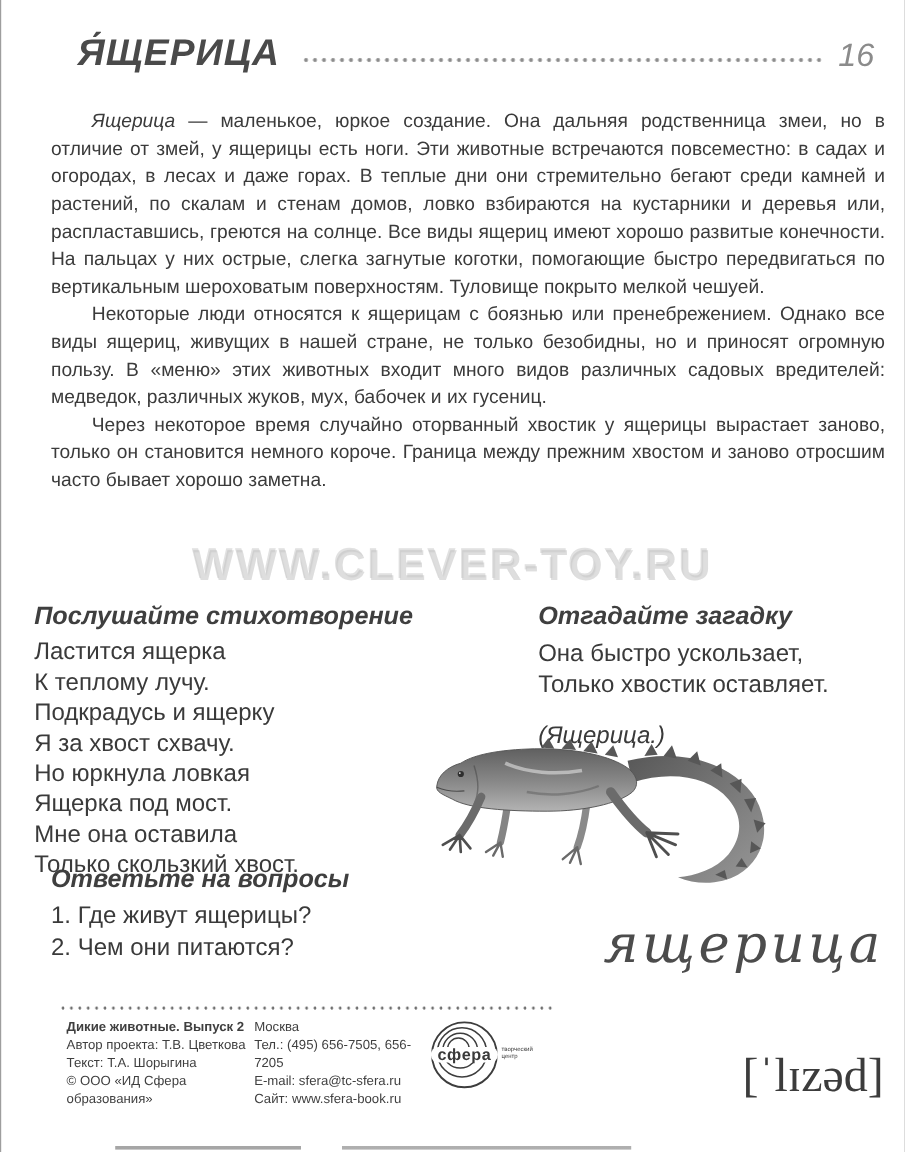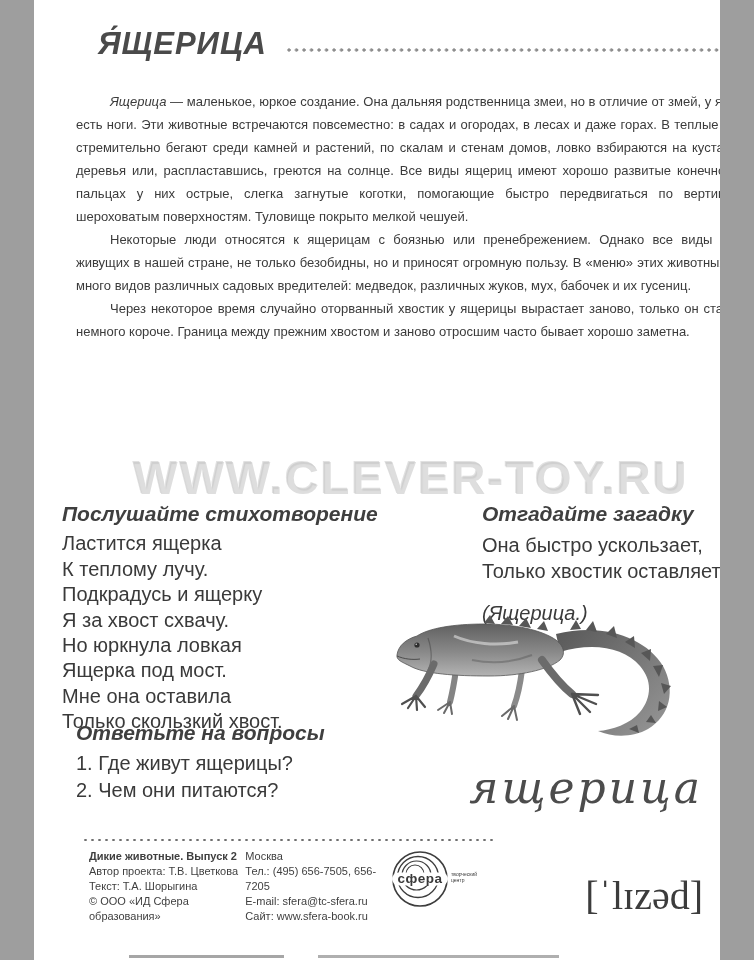--- a/index.html
+++ b/index.html
@@ -1,38 +1,38 @@
 <!DOCTYPE html>
 <html><head>
 <meta charset="utf-8">
 <style>
   html,body { margin:0; padding:0; background:#9e9e9e; }
   .page {
-    position:relative; width:686px; height:960px; background:#ffffff;
+    position:relative; width:753px; height:960px; background:#ffffff;
     font-family:"Liberation Sans", sans-serif; color:#3a3a3a; overflow:hidden;
     margin:0 auto;
   }
 
   
   .header { position:absolute; top:26px; left:64px; width:664px; display:flex; align-items:flex-end; }
   .title { font-size:31px; font-weight:bold; font-style:italic; letter-spacing:1px; color:#4a4a4a; white-space:nowrap; }
   .leader { flex:1; height:6px; margin:0 12px 9px 20px;
     background-image:radial-gradient(circle at 2px 3px, #8d8d8d 1.4px, transparent 1.9px);
     background-size:7.5px 6px; background-repeat:repeat-x; }
   .page-num { font-size:27px; font-style:italic; color:#8b8b8b; }
 
   
   .article { position:absolute; top:90px; left:42px; width:695px;
-    font-size:13px; line-height:23px; text-align:justify; color:#3b3b3b; }
+    font-size:16px; line-height:23px; text-align:justify; color:#3b3b3b; }
   .article p { margin:0; text-indent:34px; }
   .lead-ital { font-style:italic; }
 
   
   .watermark { position:absolute; top:450px; left:0; width:754px; text-align:center;
-    font-size:47px; font-weight:800; letter-spacing:2px;
+    font-size:36px; font-weight:800; letter-spacing:2px;
     color:rgba(189,189,189,0.5);
     text-shadow:1px 2px 1px rgba(255,255,255,0.95), -1px -1px 0 rgba(170,170,170,0.35);
     z-index:6; pointer-events:none; white-space:nowrap; }
 
   
   .sec-head { font-weight:bold; font-style:italic; font-size:21px; color:#3f3f3f; margin:0 0 5px 0; }
   .poem { position:absolute; top:501px; left:28px; width:390px; font-size:20px; line-height:25.4px; }
   .riddle { position:absolute; top:501px; left:448px; width:258px; font-size:20px; line-height:26px; }
   .riddle-answer { font-style:italic; margin-top:16px; }
 

